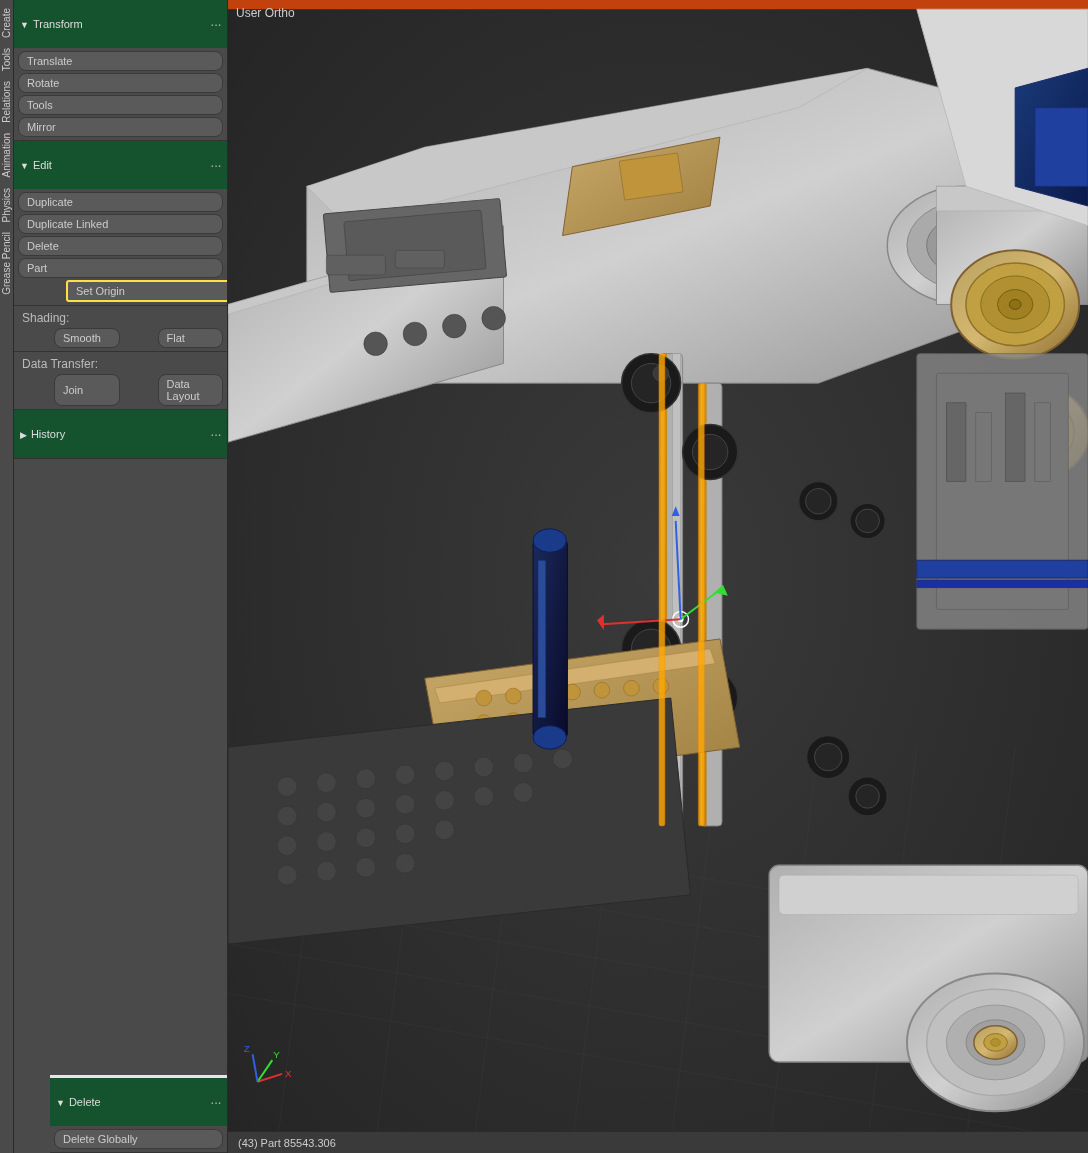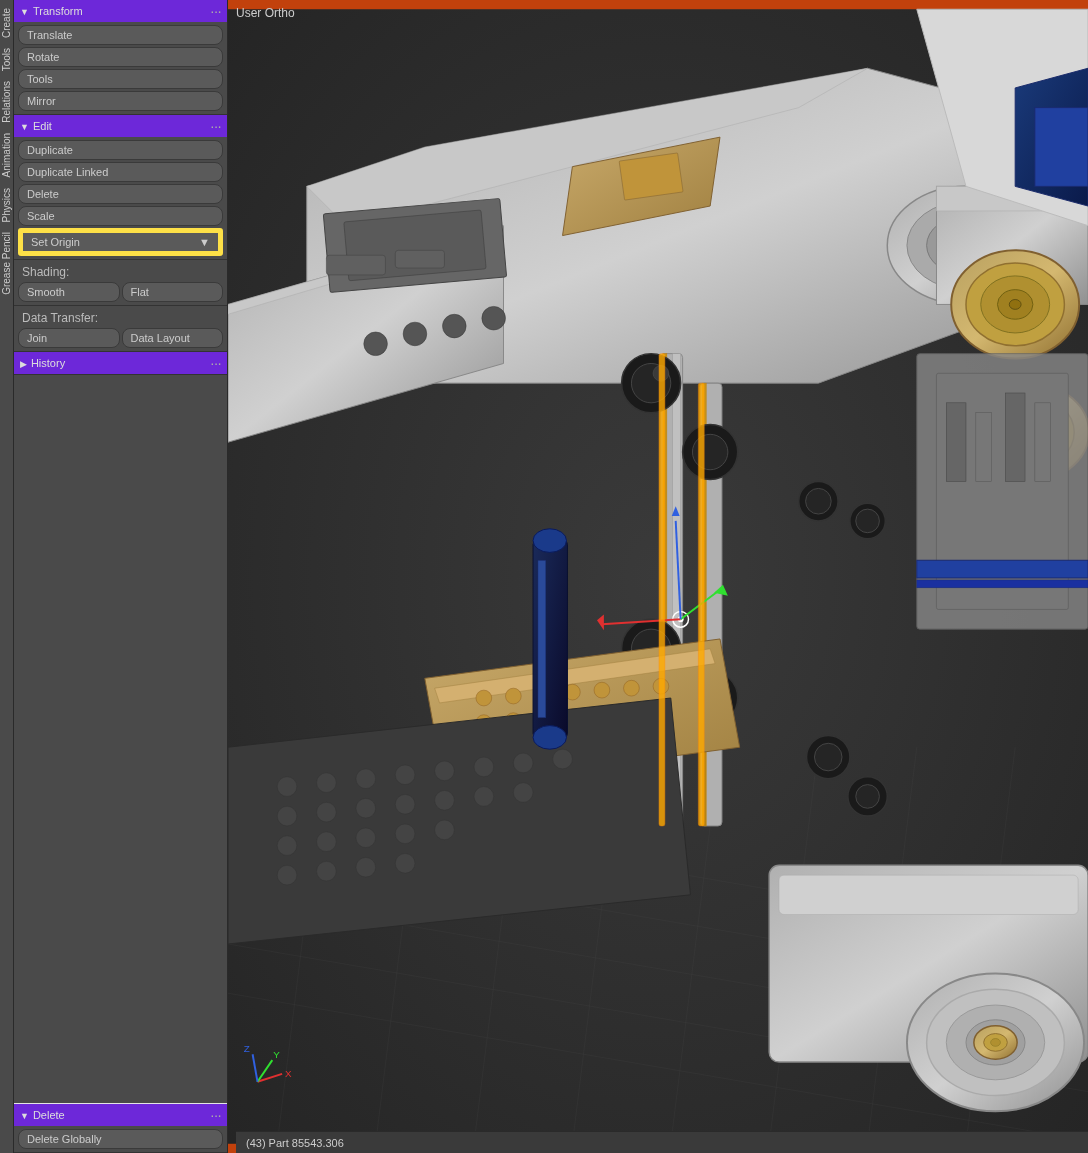--- a/index.html
+++ b/index.html
@@ -47,22 +47,22 @@
     }
 
     .panel-section {
       border-bottom: 1px solid #333;
     }
 
     .section-header {
       display: flex;
       align-items: center;
       justify-content: space-between;
-      padding: 3px 6px;
-      background: #6d28d9;
+      padding: 16px 6px;
+      background: #14532d;
       cursor: pointer;
       color: #ddd;
       font-size: 11px;
     }
     .section-header .arrow {
       font-size: 9px;
       margin-right: 4px;
     }
     .section-header .dots {
       color: #aaa;
@@ -88,46 +88,49 @@
       text-align: left;
       width: 100%;
     }
 
     .panel-btn-row {
       display: flex;
       gap: 2px;
     }
     .panel-btn-row .panel-btn {
       flex: 1;
+      margin-left: 36px;
     }
 
     .panel-dropdown {
       background: #5a5a5a;
-      border: 5px solid #fde047;
+      border: 2px solid #fde047;
       border-radius: 3px;
       color: #ccc;
       font-size: 11px;
       padding: 3px 8px;
       cursor: pointer;
       width: 100%;
       display: flex;
       justify-content: space-between;
       align-items: center;
+      margin-left: 48px;
     }
 
     .sub-label {
       color: #bbb;
       font-size: 12px;
       padding: 2px 4px 1px 4px;
     }
 
     
     .bottom-section {
       margin-top: auto;
-      border-top: 1px solid #e5e5e5;
+      border-top: 3px solid #e5e5e5;
+      margin-left: 36px;
     }
 
     
     .main-viewport {
       flex: 1;
       height: 100%;
       position: relative;
       background: #c2410c;
       overflow: hidden;
     }
@@ -147,21 +150,21 @@
       position: absolute;
       top: 0;
       left: 0;
       width: 100%;
       height: 100%;
     }
 
     .status-bar {
       position: absolute;
       bottom: 0;
-      left: 8px;
+      left: 0;
       right: 0;
       height: 22px;
       background: #3a3a3a;
       display: flex;
       align-items: center;
       padding: 0 10px;
       color: #ccc;
       font-size: 11px;
       border-top: 1px solid #2a2a2a;
     }
@@ -195,21 +198,21 @@
 
   <div class="panel-section">
     <div class="section-header">
       <span><span class="arrow">▼</span><span>Edit</span></span>
       <span class="dots">···</span>
     </div>
     <div class="section-body">
       <button class="panel-btn">Duplicate</button>
       <button class="panel-btn">Duplicate Linked</button>
       <button class="panel-btn">Delete</button>
-      <button class="panel-btn">Scale</button>
+      <button class="panel-btn">Part</button>
       <div class="panel-dropdown">
         <span>Set Origin</span>
         <span>▼</span>
       </div>
     </div>
   </div>
 
   <div class="panel-section">
     <div class="section-body">
       <div class="sub-label">Shading:</div>

